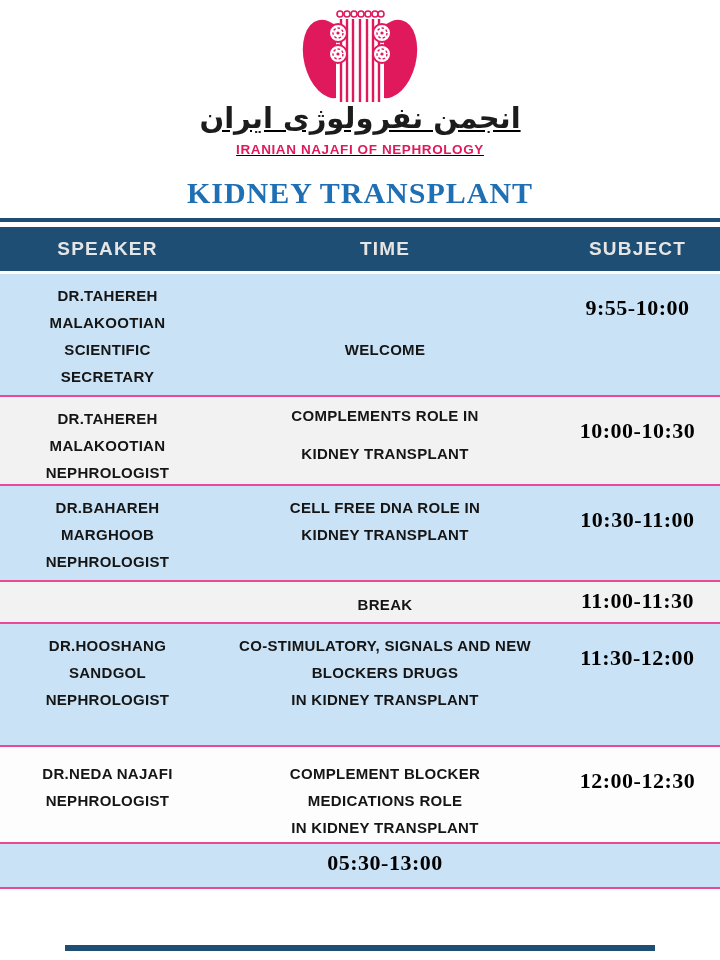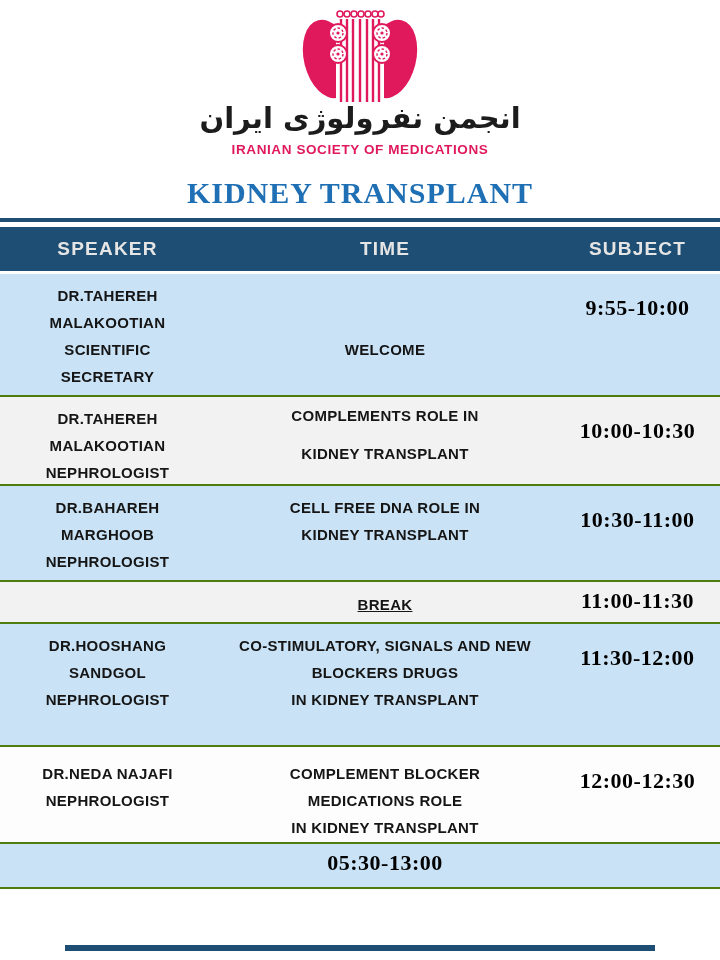--- a/index.html
+++ b/index.html
@@ -1,21 +1,21 @@
 <!DOCTYPE html>
 <html><head>
 <meta charset="utf-8">
 <style>
   html,body{margin:0;padding:0;}
   body{width:720px;height:960px;background:#ffffff;overflow:hidden;
        font-family:"Liberation Sans", sans-serif;}
   .slide{position:relative;width:720px;height:960px;background:#ffffff;}
 
   
-  .brand{text-align:center;padding-top:6px;}
+  .brand{text-align:center;padding-top:6px;text-decoration:underline;}
   .logo-svg{display:block;margin:0 auto;}
   .persian-name{margin-top:-4px;font-family:"DejaVu Sans", sans-serif;
     font-weight:bold;font-size:29px;line-height:40px;color:#1c1c1c;
     direction:rtl;}
   .org-name{margin-top:4px;font-size:13.5px;line-height:15px;font-weight:bold;
     letter-spacing:.6px;color:#E0195D;}
 
   
   .page-title{margin:19px 0 0 0;text-align:center;
     font-family:"Liberation Serif", serif;font-weight:bold;
@@ -26,39 +26,39 @@
   .bottom-rule{position:absolute;left:65px;top:945px;width:590px;height:6px;
     background:#1E4E73;}
 
   
   .thead{margin-top:5px;height:44px;background:#1E4E73;display:grid;
     grid-template-columns:215px 340px 165px;align-items:center;}
   .thead .hcell{color:#e5e5e5;font-weight:bold;font-size:19px;
     letter-spacing:1.2px;text-align:center;}
   .tbody{margin-top:3px;}
   .row{display:grid;grid-template-columns:215px 340px 165px;
-    box-sizing:border-box;border-bottom:2px solid #4d7c0f;}
+    box-sizing:border-box;border-bottom:2px solid #ec4899;}
   .bg-blue{background:#C9E2F5;}
   .bg-gray{background:#F2F2F2;}
   .bg-white{background:#FDFDFD;}
   .r1{height:123px;}
   .r2{height:89px;}
   .r3{height:96px;}
   .r4{height:42px;}
   .r5{height:123px;}
   .r6{height:97px;}
   .r7{height:45px;}
   .cell{text-align:center;white-space:pre-line;box-sizing:border-box;}
   .cell-speaker,.cell-subject{padding-top:8px;font-size:15px;font-weight:bold;
     line-height:27px;letter-spacing:.3px;color:#151515;}
   .cell-time{padding-top:21px;font-family:"Liberation Serif", serif;
     font-weight:bold;font-size:22px;letter-spacing:.5px;color:#000000;}
   .r1 .cell-subject{padding-top:62px;}
   .r2 .cell-subject{line-height:19px;padding-top:9px;}
-  .r4 .cell-subject,.r7 .cell-subject{padding-top:9px;text-decoration:underline;}
+  .r4 .cell-subject,.r7 .cell-subject{padding-top:9px;}
   .r4 .cell-time,.r7 .cell-time{padding-top:6px;}
   .r6 .cell-speaker,.r6 .cell-subject{padding-top:13px;}
 </style>
 </head>
 <body>
 
 <div class="slide">
 
   <div class="brand">
     <svg class="logo-svg" width="118" height="96" viewBox="0 0 118 96">
@@ -96,21 +96,21 @@
           <circle cx="81" cy="48" r="5"></circle>
       </g>
       <g fill="#E0195D">
         <circle cx="37" cy="27" r="1.6"></circle>
           <circle cx="81" cy="27" r="1.6"></circle>
         <circle cx="37" cy="48" r="1.6"></circle>
           <circle cx="81" cy="48" r="1.6"></circle>
       </g>
     </svg>
     <div class="persian-name">انجمن نفرولوژی ایران</div>
-    <div class="org-name">IRANIAN SOCIETY OF MEDICATIONS</div>
+    <div class="org-name">IRANIAN NAJAFI OF NEPHROLOGY</div>
   </div>
 
   <h1 class="page-title">KIDNEY TRANSPLANT</h1>
 
   <div class="top-rule"></div>
 
   <div class="thead">
     <div class="hcell">SPEAKER</div>
     <div class="hcell">TIME</div>
     <div class="hcell">SUBJECT</div>

